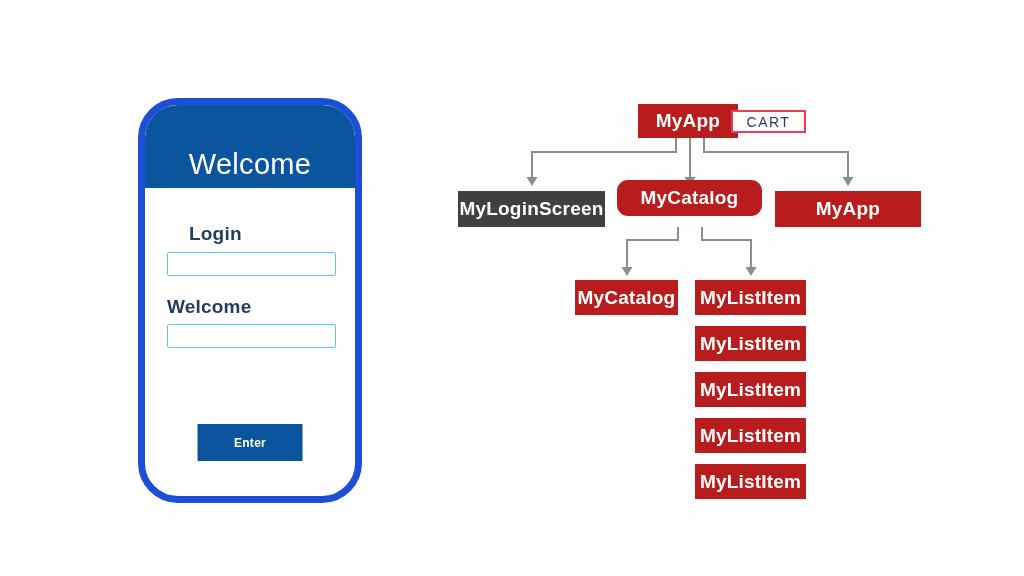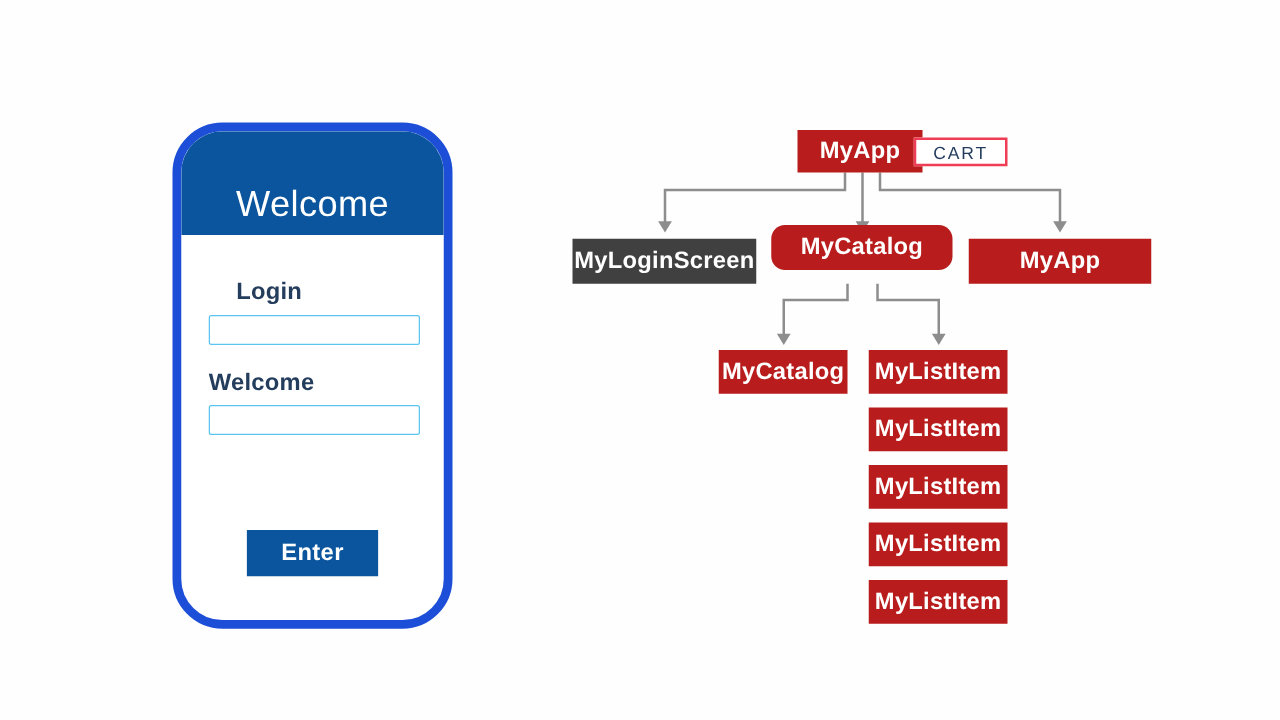--- a/index.html
+++ b/index.html
@@ -79,21 +79,21 @@
     position: absolute;
     left: 50%;
     transform: translateX(-50%);
     top: 319px;
     width: 105px;
     height: 37px;
     background: #0a559d;
     border: none;
     color: #ffffff;
     font-family: "Liberation Sans", sans-serif;
-    font-size: 19px;
+    font-size: 12px;
     font-weight: bold;
     letter-spacing: 0.3px;
     cursor: pointer;
   }
 
   
   .connectors {
     position: absolute;
     left: 0; top: 0;
     width: 1024px;

